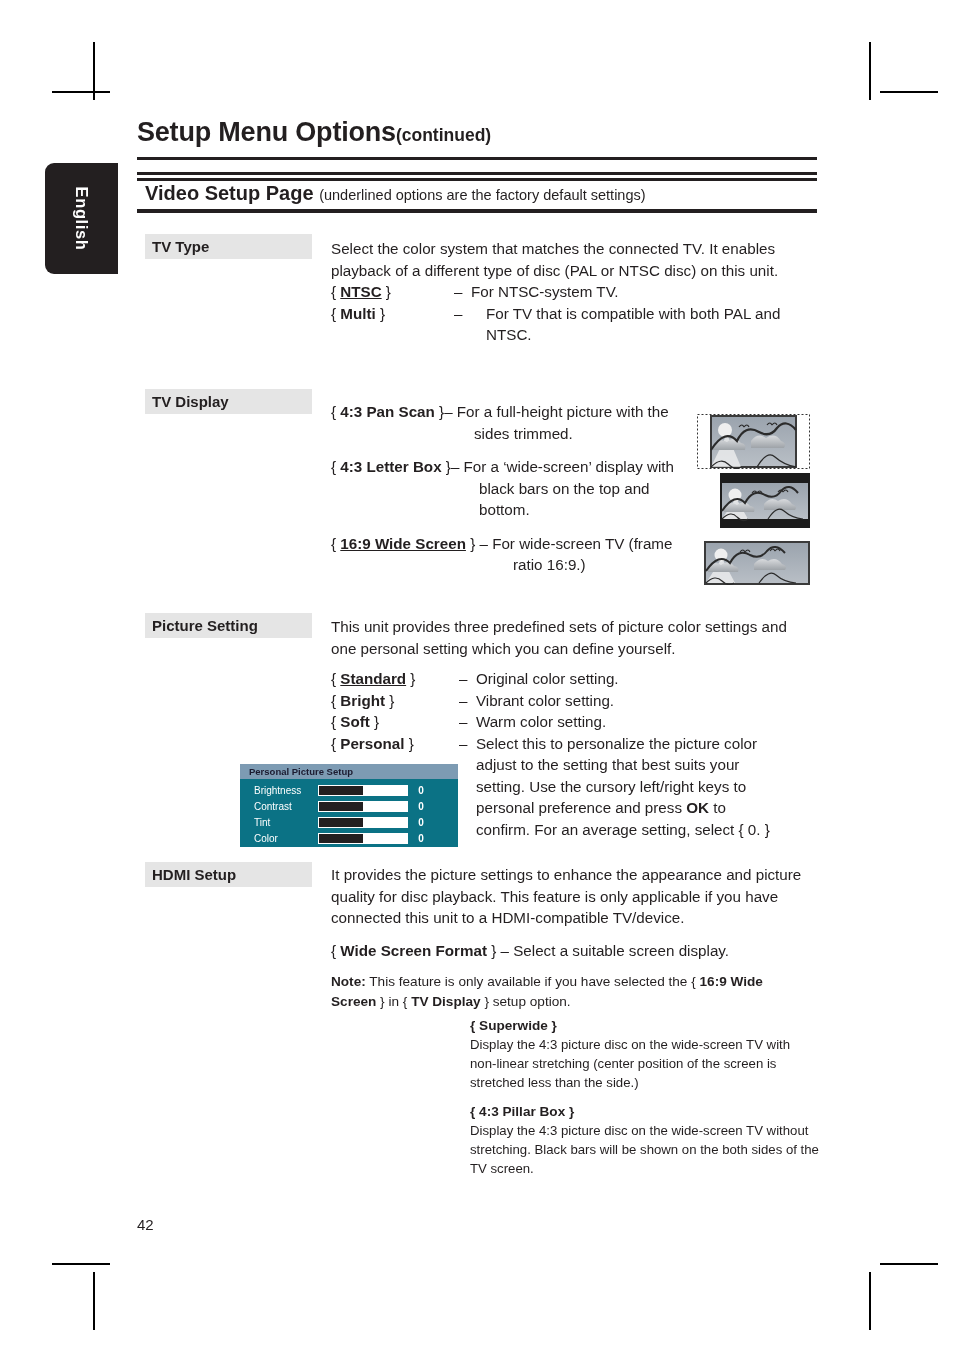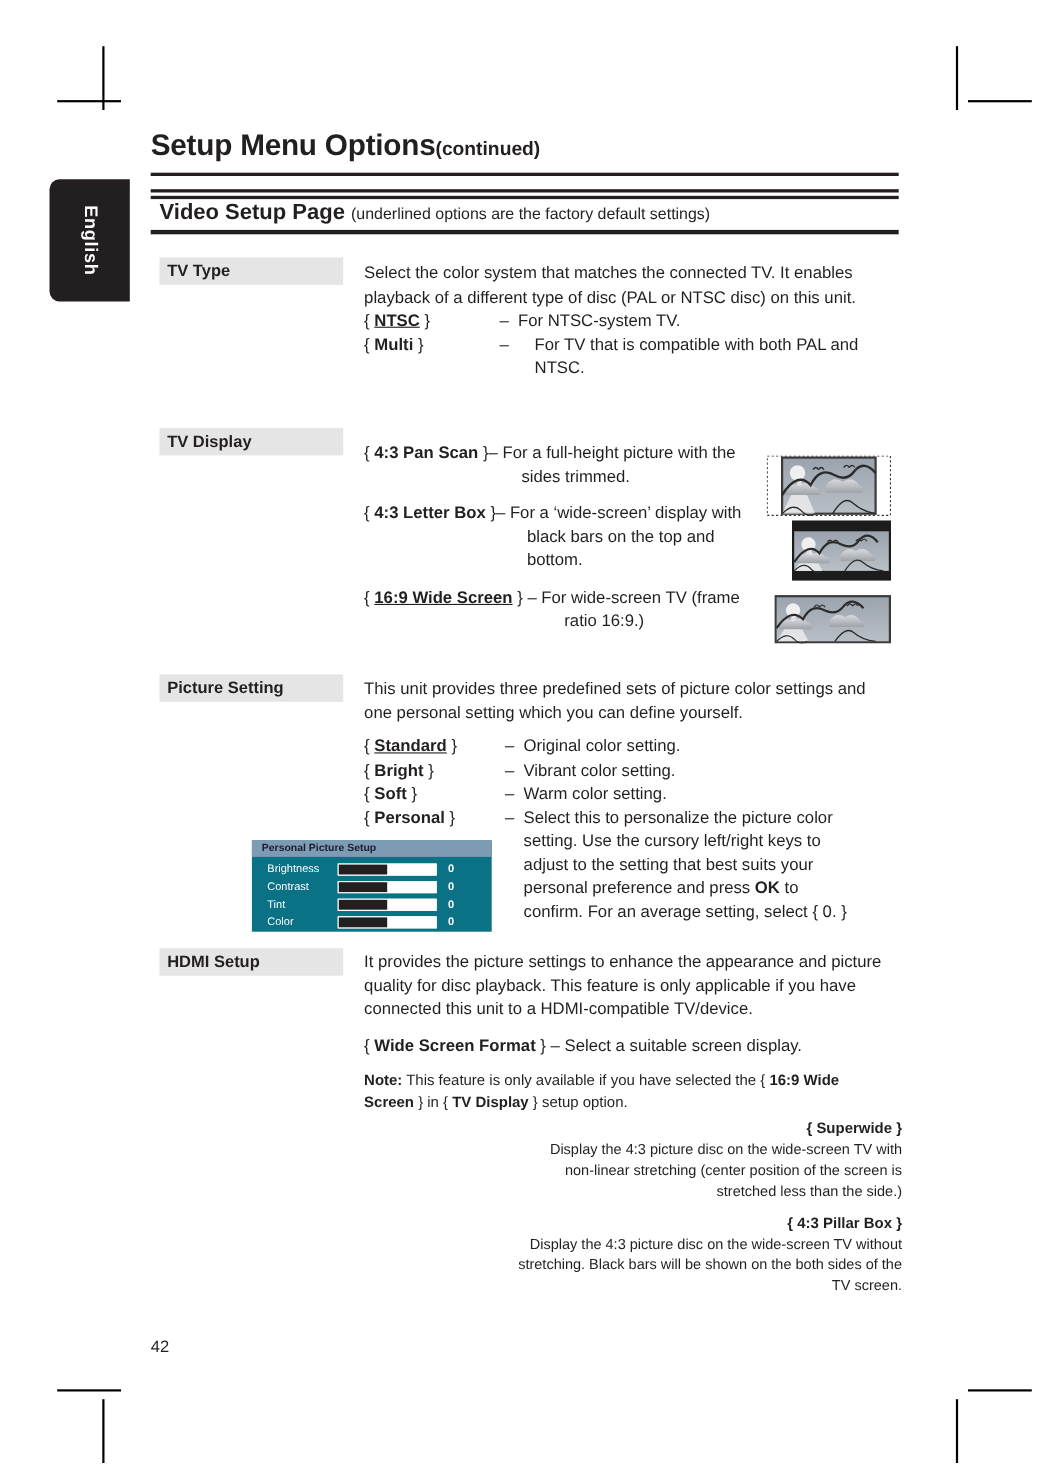--- a/index.html
+++ b/index.html
@@ -150,21 +150,21 @@
   
   .thumb {
     position: absolute;
     box-sizing: border-box;
   }
   .thumb svg { display: block; }
 
   
   .osd {
     position: absolute;
-    left: 229px;
+    left: 240px;
     top: 764px;
     width: 218px;
     height: 83px;
     background: #0b7285;
     box-sizing: border-box;
     font-family: "Liberation Sans", sans-serif;
   }
   .osd-title {
     height: 15px;
     background: #7d9bb3;
@@ -214,21 +214,20 @@
   }
 
   
   .subblock {
     position: absolute;
     left: 470px;
     font-size: 13.2px;
     line-height: 19px;
     color: #231f20;
     width: 350px;
-    text-align: right;
   }
   .subblock .h { font-weight: bold; font-size: 13.6px; }
 
   
   .pagenum {
     position: absolute;
     left: 137px;
     top: 1216px;
     font-size: 15px;
     color: #231f20;
@@ -390,22 +389,22 @@
     <div class="opt optgrid-w2">
       <div class="k">{&nbsp;<b>Soft</b>&nbsp;}</div>
       <div class="d"><span>–</span>&nbsp; <span>Warm color setting.</span></div>
     </div>
     <div class="opt optgrid-w2">
       <div class="k"><span>{ </span><b>Personal</b><span> }</span></div>
       <div class="d" style="width:300px;">
         <div style="padding-left:17px; text-indent:-17px;">
           <span>–</span>&nbsp; <span>Select this to personalize the picture color</span>
         </div>
+        <div style="padding-left:17px;">adjust to the setting that best suits your</div>
         <div style="padding-left:17px;">setting. Use the cursory left/right keys to</div>
-        <div style="padding-left:17px;">adjust to the setting that best suits your</div>
         <div style="padding-left:17px;"><span>personal preference and press </span><b>OK</b><span> to</span></div>
         <div style="padding-left:17px;">confirm.  For an average setting, select { 0. }</div>
       </div>
     </div>
   </div>
 
   <div class="osd">
     <div class="osd-title">Personal Picture Setup</div>
     <div class="osd-rows">
       <div class="osd-row">

